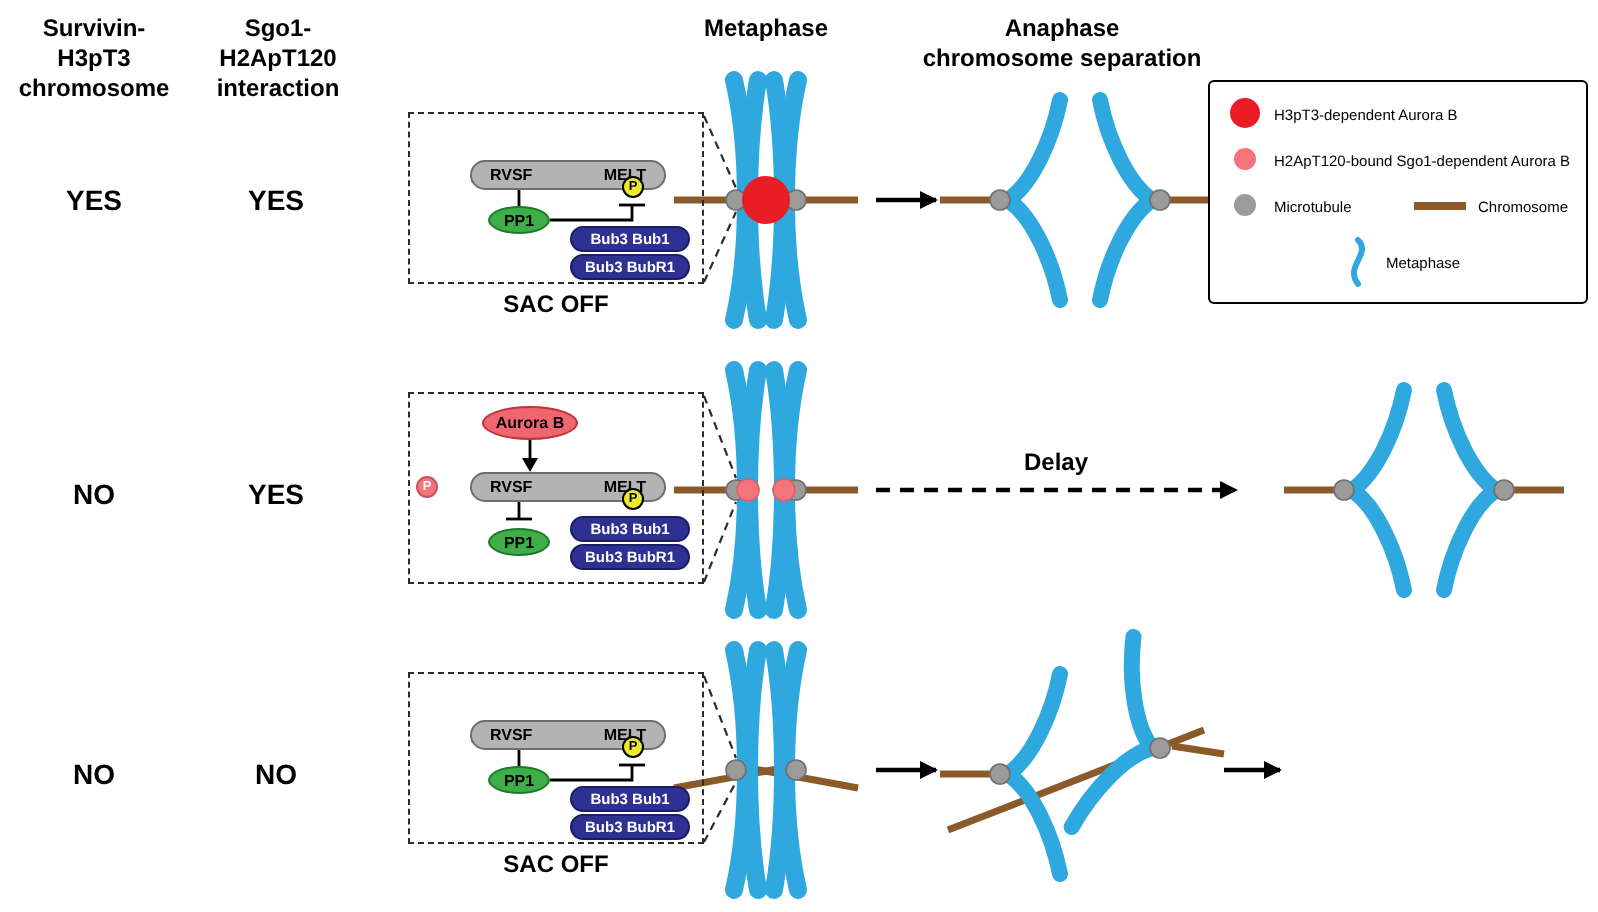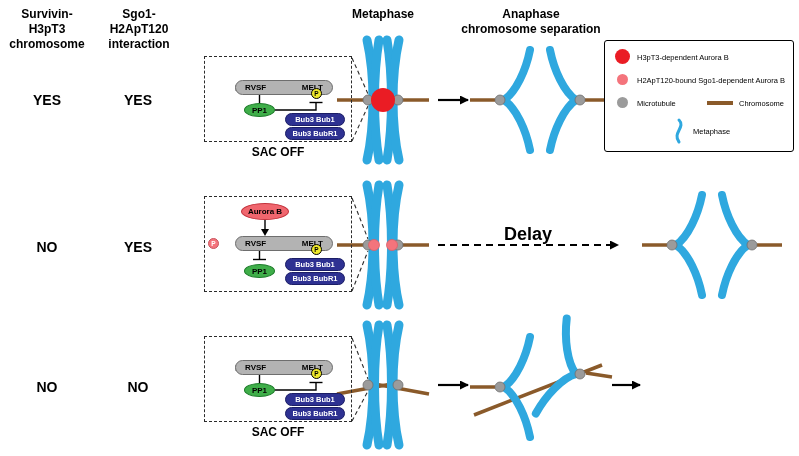--- a/index.html
+++ b/index.html
@@ -4,21 +4,21 @@
 <style>
   * { margin:0; padding:0; box-sizing:border-box; }
   html,body { background:#fff; font-family:"Liberation Sans", sans-serif; color:#000; }
   .canvas { position:relative; width:799px; height:456px; background:#fff; overflow:hidden; }
 
   svg.layer { position:absolute; left:0; top:0; pointer-events:none; }
 
   .hdr { position:absolute; font-weight:bold; font-size:12px; line-height:1.25; text-align:center; white-space:pre-line; }
   .yn  { position:absolute; width:80px; font-weight:bold; font-size:14px; text-align:center; }
   .sac { position:absolute; left:204px; width:148px; font-weight:bold; font-size:12px; text-align:center; }
-  .biglabel { position:absolute; font-weight:bold; font-size:18px; text-align:center; }
+  .biglabel { position:absolute; font-weight:bold; font-size:12px; text-align:center; }
 
   .inset { position:absolute; border:1.6px dashed #2b2b2b; }
   .inset svg { position:absolute; left:0; top:0; }
   .knl1 { position:absolute; font-size:9px;margin-left:24px; }
   .bar  { position:absolute; display:flex; justify-content:space-between; align-items:center;
           background:#b3b3b3; border:1px solid #6e6e6e; border-radius:8px; padding:0 9px;
           font-size:8px; font-weight:bold; }
   .pcirc { position:absolute; width:11px; height:11px; border-radius:50%; background:#efe92c;
            border:1px solid #000; font-size:6.5px; font-weight:bold;
            display:flex; align-items:center; justify-content:center; }

